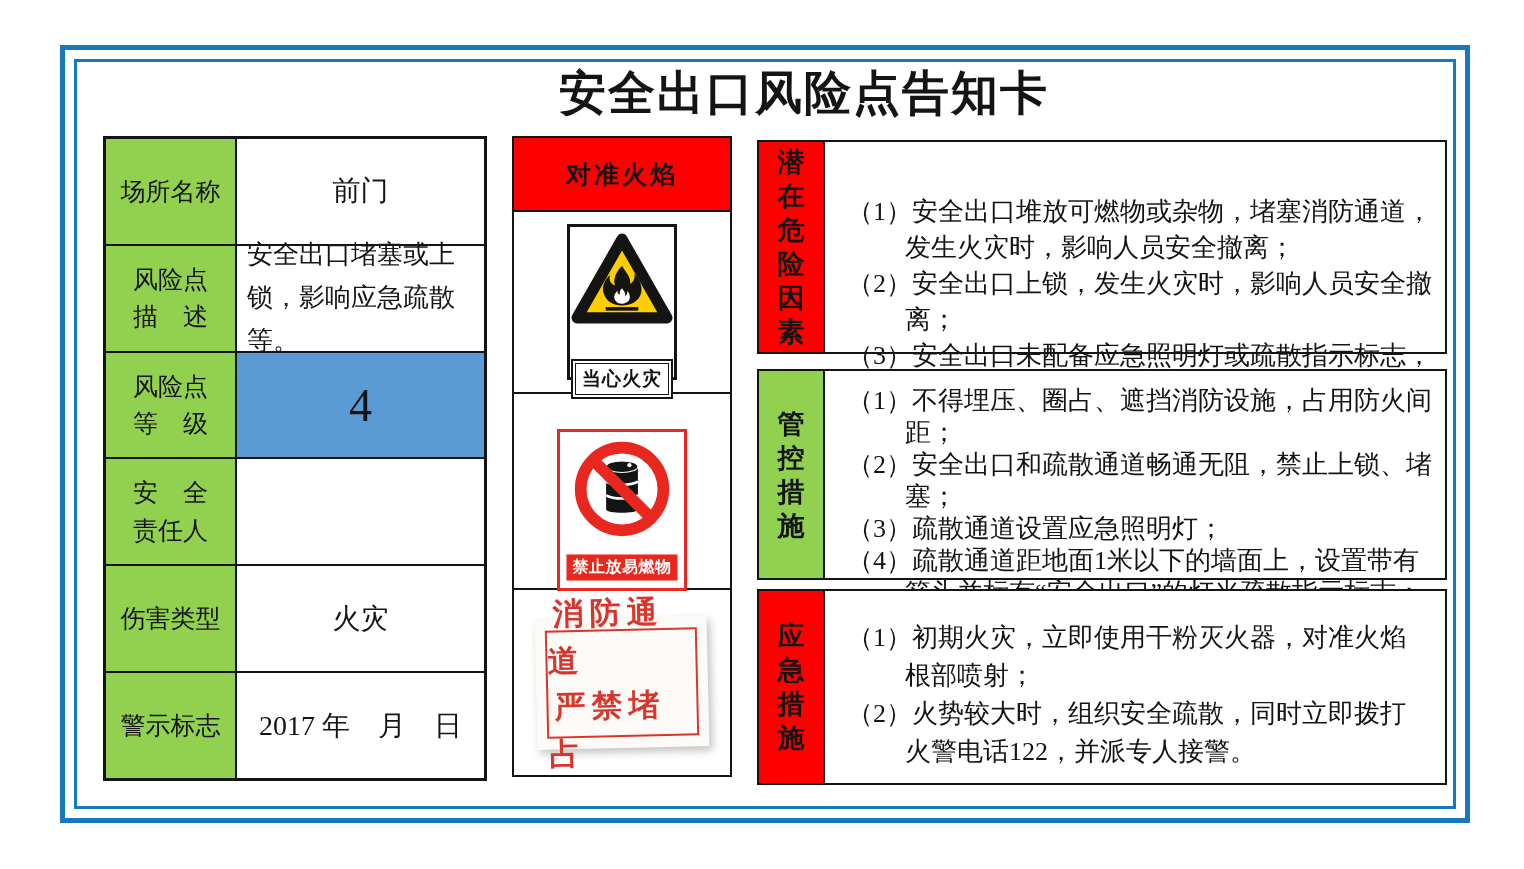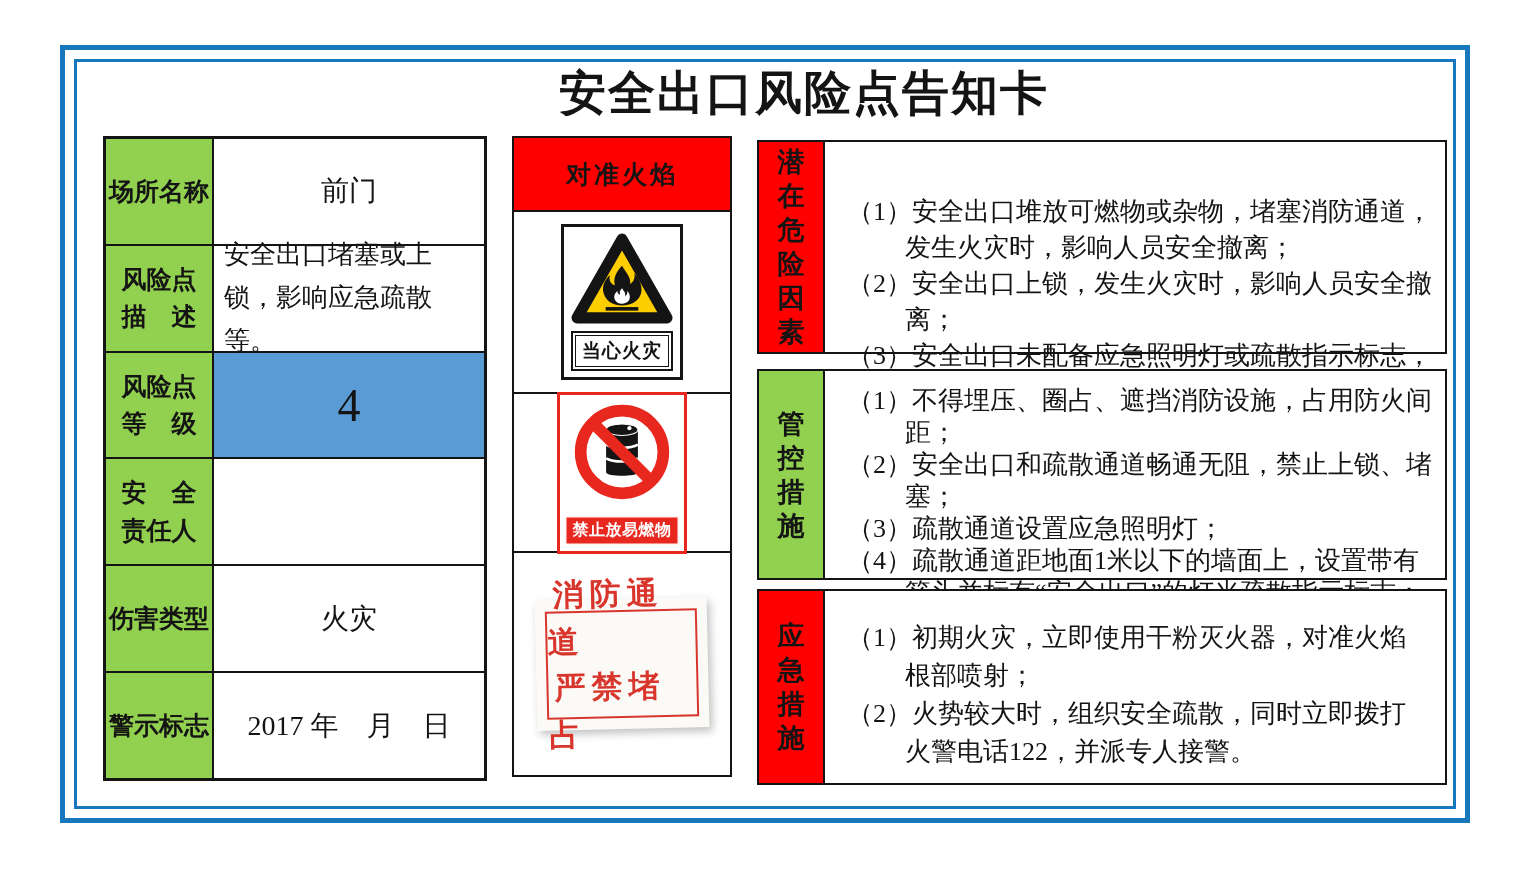--- a/index.html
+++ b/index.html
@@ -24,23 +24,23 @@
   }
 
   
   .info-table {
     position:absolute; left:103px; top:136px; width:384px; height:645px;
     border:3px solid #141414; display:flex; flex-direction:column; background:#fff;
   }
   .info-row { flex:1; display:flex; border-bottom:2px solid #141414; min-height:0; }
   .info-row:last-child { border-bottom:none; }
   .info-label {
-    width:108px; border-right:2px solid #141414;
-    display:flex; align-items:center; justify-content:center;
-    font-weight:bold; font-size:25px; line-height:1.5;
+    width:131px; border-right:2px solid #141414;
+    display:flex; align-items:center; justify-content:center;
+    font-weight:normal; font-size:25px; line-height:1.5;
     white-space:pre-line; text-align:right;
   }
   .info-value {
     flex:1; display:flex; align-items:center; justify-content:center;
     font-family:"Liberation Serif","DejaVu Serif",serif; font-size:28px;
   }
   .info-value.desc {
     font-size:26px; justify-content:flex-start; text-align:left;
     padding:0 6px 0 10px; line-height:1.65;
   }
@@ -51,26 +51,26 @@
     position:absolute; left:512px; top:136px; width:220px; height:641px;
     border:2px solid #141414; display:flex; flex-direction:column; background:#fff;
   }
   .signs-header {
     height:74px; border-bottom:2px solid #141414;
     display:flex; align-items:center; justify-content:center;
     font-weight:bold; font-size:25px; letter-spacing:3px; color:#141414;
   }
   .sign-cell { display:flex; align-items:center; justify-content:center; border-bottom:2px solid #141414; }
   .sign-cell.c1 { height:182px; }
-  .sign-cell.c2 { height:159px; }
+  .sign-cell.c2 { height:159px;margin-top:37px; }
   .sign-cell.c3 { flex:1; border-bottom:none; }
 
   .sign-fire {
-    width:122px; height:156px; border:3px solid #141414; background:#fff;
-    display:flex; flex-direction:column; align-items:center; padding-top:4px;
+    width:110px; height:156px; border:3px solid #141414; background:#fff;
+    display:flex; flex-direction:column; align-items:center; padding-top:4px;gap:28px;
   }
   .caption-outer { border:2px solid #141414; padding:2px; margin-top:2px; background:#fff; }
   .caption-inner { border:1px solid #141414; padding:2px 6px; font-weight:bold; font-size:19px; letter-spacing:1px; white-space:nowrap; }
 
   .sign-drum {
     width:130px; height:162px; border:3px solid #E8281E; background:#fff;
     display:flex; flex-direction:column; align-items:center; justify-content:space-between;
     padding:4px 0 6px;
   }
   .band {

